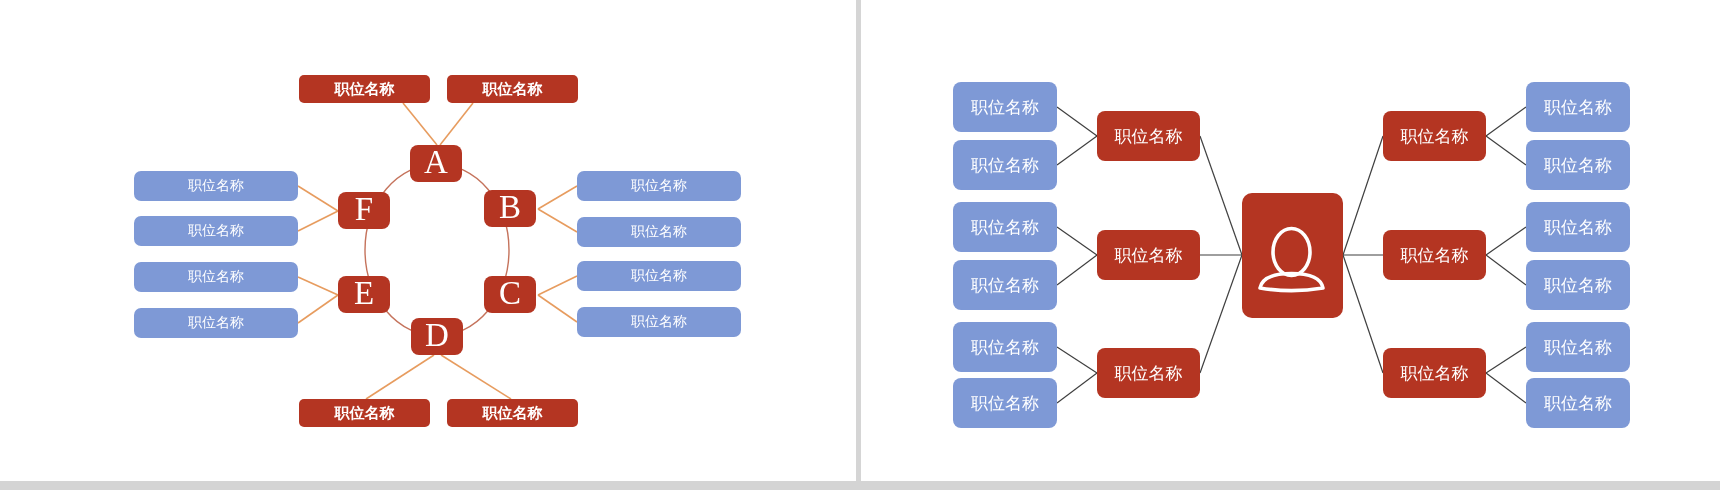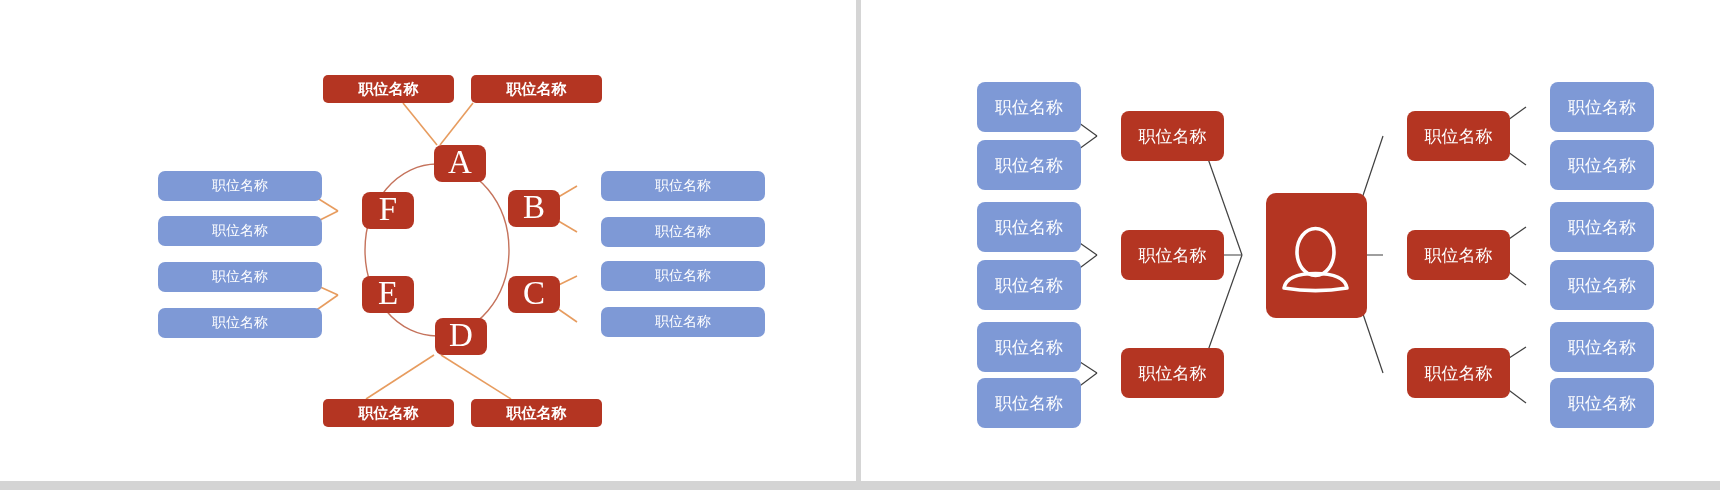--- a/index.html
+++ b/index.html
@@ -4,21 +4,21 @@
 <style>
   html,body{margin:0;padding:0;background:#ffffff;}
   .canvas{position:relative;width:1720px;height:490px;background:#ffffff;overflow:hidden;
           font-family:"Liberation Sans","DejaVu Sans",sans-serif;}
   .slide{position:absolute;top:0;height:481px;background:#ffffff;}
   .slide1{left:0;width:856px;}
   .slide2{left:861px;width:859px;}
   .divider{position:absolute;left:856px;top:0;width:5px;height:490px;background:#D5D5D5;}
   .bottom-bar{position:absolute;left:0;top:481px;width:1720px;height:9px;background:#D4D4D4;}
   .box{position:absolute;display:flex;align-items:center;justify-content:center;
-       color:#ffffff;box-sizing:border-box;text-align:center;margin-left:24px;}
+       color:#ffffff;box-sizing:border-box;text-align:center;}
   
   .s1-redlabel{width:131px;height:28px;background:#B43522;border-radius:5px;
                font-weight:700;font-size:15px;}
   .s1-blue{width:164px;height:30px;background:#7E99D6;border-radius:7px;font-size:14px;}
   .s1-node{width:52px;height:37px;background:#B43522;border-radius:8px;
            font-family:"Liberation Serif","DejaVu Serif",serif;font-size:33px;padding-bottom:2px;}
   
   .s2-blue{width:104px;height:50px;background:#7E99D6;border-radius:8px;font-size:17px;}
   .s2-red{width:103px;height:50px;background:#B43522;border-radius:8px;font-size:17px;}
   .s2-center{width:101px;height:125px;background:#B43522;border-radius:10px;}

